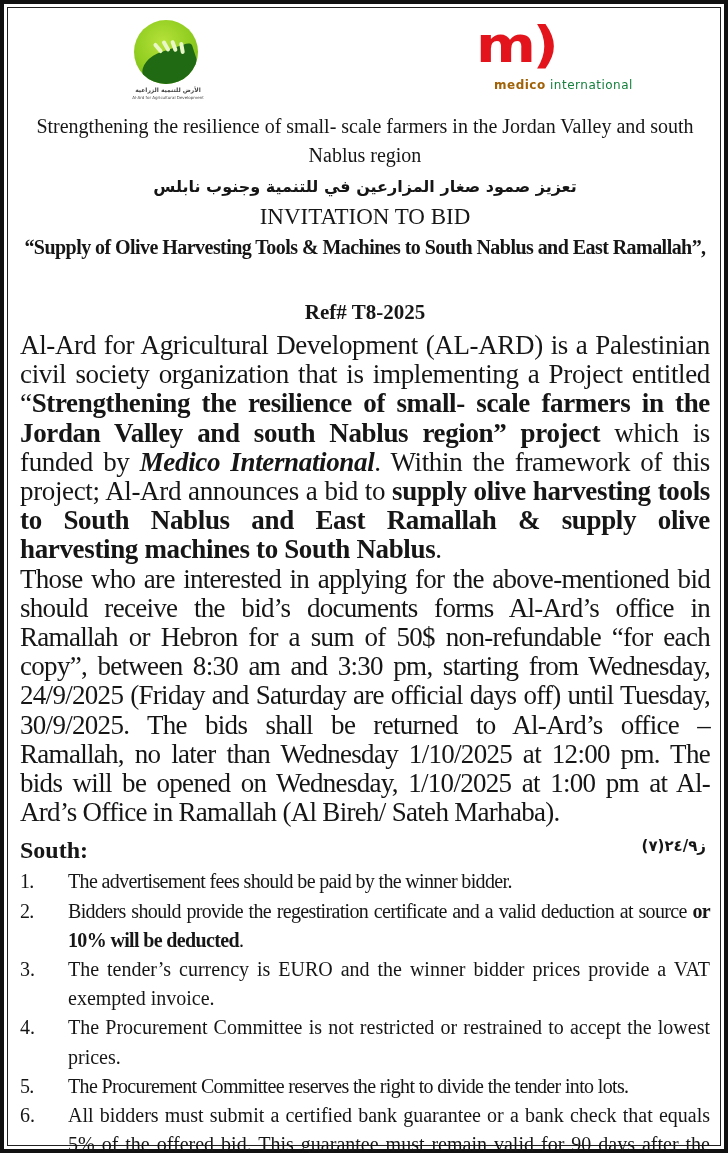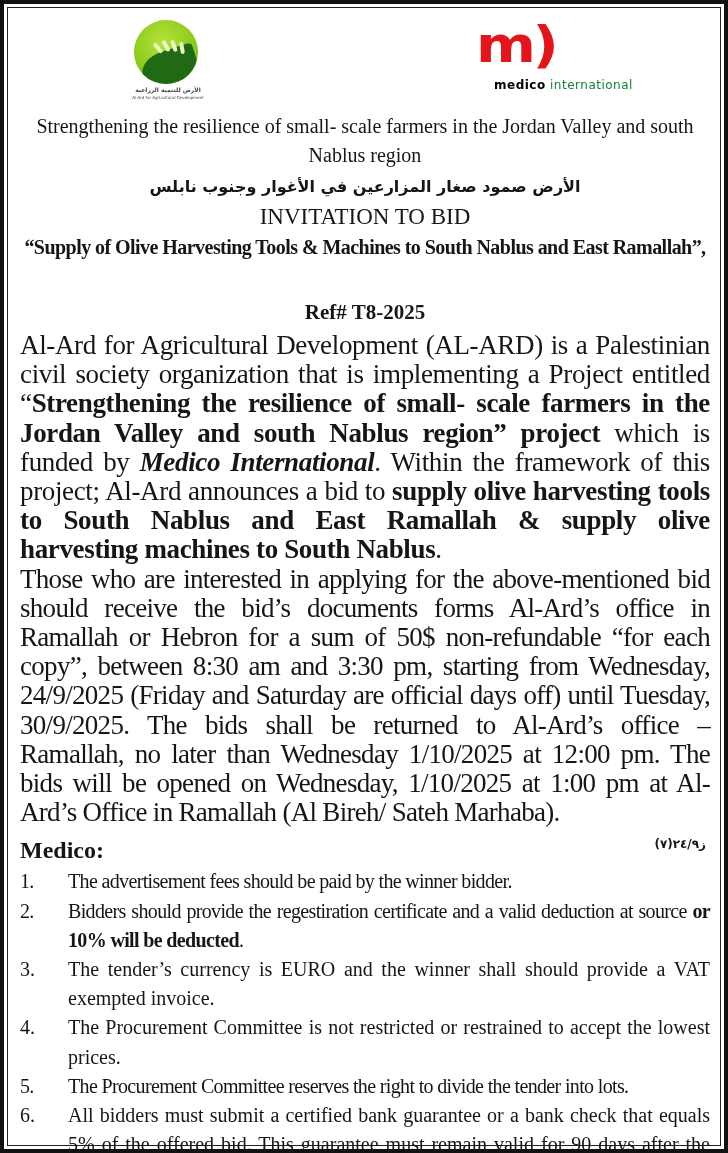--- a/index.html
+++ b/index.html
@@ -38,42 +38,42 @@
     .logo-medico { position: absolute; left: 452px; top: 10px; width: 180px; height: 80px; }
     .logo-medico .mark {
       font-family: "DejaVu Sans", sans-serif; font-weight: bold; color: #e3141b;
       font-size: 50px; letter-spacing: -3px; line-height: 46px; transform: scaleX(1.15);
       transform-origin: left; display: inline-block; margin-left: 4px;
     }
     .logo-medico .word {
       position: absolute; left: 22px; top: 56px; font-family: "DejaVu Sans", sans-serif;
       font-size: 12px; color: #4a5058; letter-spacing: 0.5px;
     }
-    .logo-medico .word b { color: #000000; }
+    .logo-medico .word b { color: #a16207; }
     .center { text-align: center; }
     .subtitle { font-size: 20px; line-height: 29px; margin-top: 4px; }
     .arabic {
       font-family: "DejaVu Sans", sans-serif; font-weight: bold; font-size: 16px;
       direction: rtl; line-height: 30px; margin-top: 2px;
     }
     .title { font-weight: normal; font-size: 23px; line-height: 30px; }
     .bid-name { font-weight: bold; font-size: 20px; line-height: 30px; letter-spacing: -0.55px; white-space: nowrap; }
     .ref { font-weight: bold; font-size: 21px; line-height: 30px; margin-top: 35px; }
     .para {
       font-size: 27px; line-height: 29.2px; text-align: justify; letter-spacing: -0.35px;
       margin-top: 4px;
     }
     .para.tight { letter-spacing: -0.7px; margin-top: 0; }
     .notes-head {
       position: relative; margin-top: 10px; height: 30px;
     }
     .notes-head .label { font-weight: bold; font-size: 24px; position: absolute; left: 0; top: 0; }
     .notes-head .ar-code {
       position: absolute; right: 4px; top: 0; font-family: "DejaVu Sans", sans-serif;
-      font-weight: bold; font-size: 12px; direction: rtl;
+      font-weight: bold; font-size: 15px; direction: rtl;
     }
     ol.notes { list-style: none; margin: 0; padding: 0; font-size: 20px; line-height: 29.2px; }
     ol.notes li { position: relative; padding-left: 48px; text-align: justify; }
     ol.notes li .num { position: absolute; left: 0; top: 0; }
     .tight-l { letter-spacing: -0.65px; }
     .link { color: #0c4a6e; text-decoration: underline; }
   </style>
 </head>
 <body>
 
@@ -99,43 +99,43 @@
     </div>
     <div class="logo-medico">
       <span class="mark">m)</span>
       <div class="word">
         <b>medico</b> <span style="color:#15803d">international</span>
       </div>
     </div>
   </div>
 
   <div class="center subtitle" style="padding:0 4px">Strengthening the resilience of small- scale farmers in the Jordan Valley and south Nablus region</div>
-  <div class="center arabic">الأرض صمود صغار المزارعين في الأغوار وجنوب نابلس</div>
+  <div class="center arabic">تعزيز صمود صغار المزارعين في للتنمية وجنوب نابلس</div>
   <div class="center title">INVITATION TO BID</div>
   <div class="center bid-name">“Supply of Olive Harvesting Tools &amp; Machines to South Nablus and East Ramallah”,</div>
   <div class="center ref">Ref# T8-2025</div>
 
   <div class="para"><span>Al-Ard for Agricultural Development (AL-ARD) is a Palestinian civil society organization that is implementing a Project entitled “</span><b>Strengthening the resilience of small- scale farmers in the Jordan Valley and south Nablus region” project</b><span> which is funded by </span><i><b>Medico International</b></i><span>. Within the framework of this project; Al-Ard announces a bid to </span><b>supply olive harvesting tools to South Nablus and East Ramallah &amp; supply olive harvesting machines to South Nablus</b><span>.</span></div>
 
   <div class="para tight">Those who are interested in applying for the above-mentioned bid should receive the bid’s documents forms Al-Ard’s office in Ramallah or Hebron for a sum of 50$ non-refundable “for each copy”, between 8:30 am and 3:30 pm, starting from Wednesday, 24/9/2025 (Friday and Saturday are official days off) until Tuesday, 30/9/2025. The bids shall be returned to Al-Ard’s office – Ramallah, no later than Wednesday 1/10/2025 at 12:00 pm. The bids will be opened on Wednesday, 1/10/2025 at 1:00 pm at Al-Ard’s Office in Ramallah (Al Bireh/ Sateh Marhaba).</div>
 
   <div class="notes-head">
-    <span class="label">Medico:</span>
+    <span class="label">South:</span>
     <span class="ar-code">ز٢٤/٩(٧)</span>
   </div>
 
   <ol class="notes">
     <li class="tight-l">
       <span class="num">1.</span><span>The advertisement fees should be paid by the winner bidder.</span>
     </li>
     <li class="tight-l">
       <span class="num">2.</span><span>Bidders should provide the regestiration certificate and a valid deduction at source </span><b>or 10% will be deducted</b><span>.</span>
     </li>
     <li>
-      <span class="num">3.</span><span>The tender’s currency is EURO and the winner shall should provide a VAT exempted invoice.</span>
+      <span class="num">3.</span><span>The tender’s currency is EURO and the winner bidder prices provide a VAT exempted invoice.</span>
     </li>
     <li>
       <span class="num">4.</span><span>The Procurement Committee is not restricted or restrained to accept the lowest prices.</span>
     </li>
     <li class="tight-l">
       <span class="num">5.</span><span>The Procurement Committee reserves the right to divide the tender into lots.</span>
     </li>
     <li>
       <span class="num">6.</span><span>All bidders must submit a certified bank guarantee or a bank check that equals 5% of the offered bid. This guarantee must remain valid for 90 days after the submission date of tenders. personal cheques will not be accepted; otherwise, the tender will be neglected.</span>
     </li>

